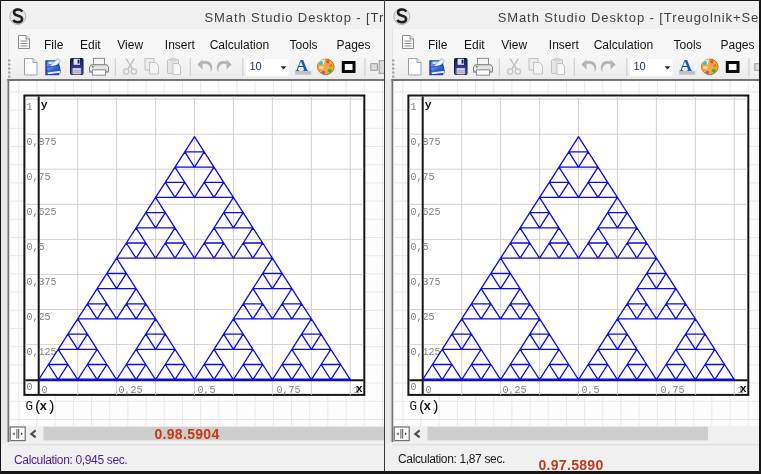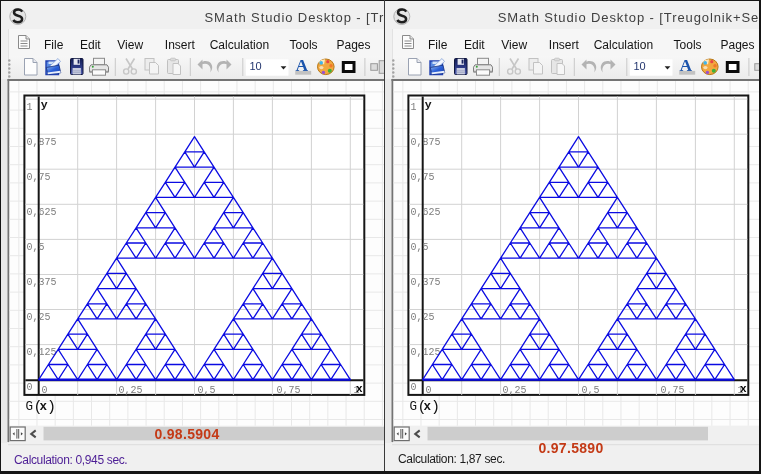--- a/index.html
+++ b/index.html
@@ -380,14 +380,14 @@
         <rect x="9.5" y="425.8" width="374.5" height="16.2" fill="#f0f0f0"></rect>
         <rect x="43.5" y="426.8" width="280.5" height="13.6" fill="#cdcdcd"></rect>
         <rect x="10.2" y="427" width="15" height="13.6" fill="#fbfbfb" stroke="#6e6e6e" stroke-width="1.2"></rect>
         <path d="M14.6 432.2 L12.6 433.8 L14.6 435.4 Z M20.9 432.2 L22.9 433.8 L20.9 435.4 Z" fill="#444"></path>
         <line x1="16.9" y1="429" x2="16.9" y2="438.6" stroke="#555" stroke-width="1"></line>
         <line x1="18.7" y1="429" x2="18.7" y2="438.6" stroke="#555" stroke-width="1"></line>
         <path d="M35.7 430.4 L31.2 433.9 L35.7 437.4" fill="none" stroke="#4d4d4d" stroke-width="2"></path>
         <rect x="8" y="444.2" width="376" height="1" fill="#dcdcdc"></rect>
 </svg>
 <div style="position:absolute;left:14px;top:451.5px;font:12px Liberation Sans, sans-serif;color:#1c1c1c;letter-spacing:-0.35px;white-space:nowrap">Calculation: 1,87 sec.</div>
-<div style="position:absolute;left:154.5px;top:440px;font:bold 14px Liberation Sans, sans-serif;color:#c43a16;letter-spacing:0.3px;white-space:nowrap">0.97.5890</div>
+<div style="position:absolute;left:154.5px;top:457px;font:bold 14px Liberation Sans, sans-serif;color:#c43a16;letter-spacing:0.3px;white-space:nowrap">0.97.5890</div>
 </div>
 </div>
 </body></html>

